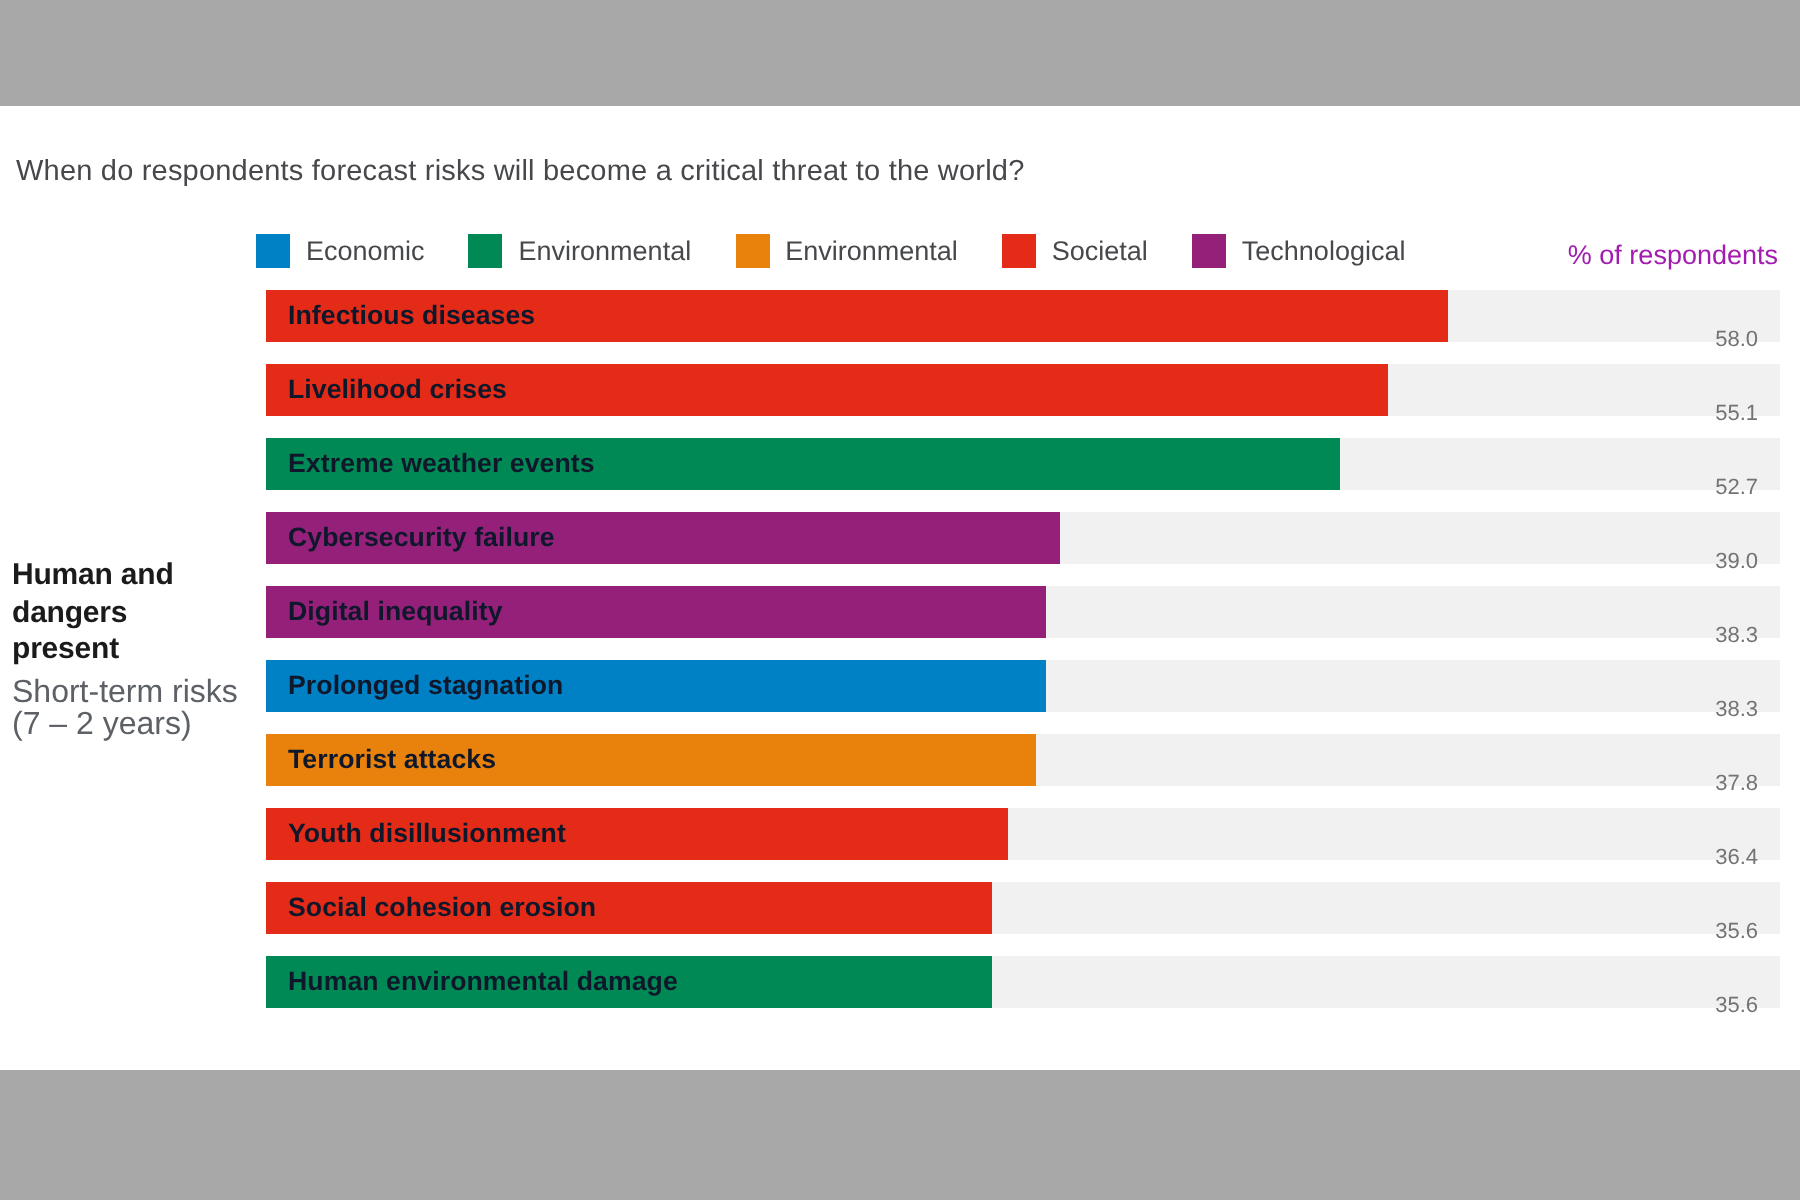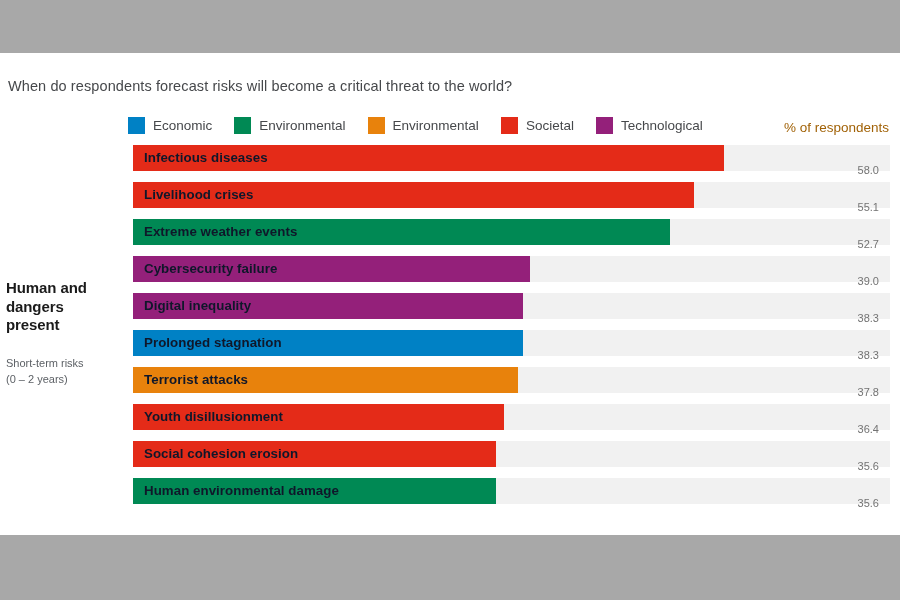--- a/index.html
+++ b/index.html
@@ -62,40 +62,40 @@
     color: #46484b;
     margin-left: 8px;
     white-space: nowrap;
   }
 
   .resp-label {
     position: absolute;
     right: 11px;
     top: 120px;
     font-size: 13.5px;
-    color: #a16207;
+    color: #a21caf;
     white-space: nowrap;
   }
 
   .side-block {
     position: absolute;
     left: 6px;
     top: 279px;
     width: 120px;
   }
   .side-title {
     font-size: 15px;
     font-weight: bold;
     color: #1b1b1b;
     line-height: 18.5px;
     letter-spacing: -0.1px;
   }
   .side-sub {
-    margin-top: 20px;
-    font-size: 11px;
+    margin-top: 4px;
+    font-size: 16px;
     color: #5d6166;
     line-height: 16px;
   }
 
   .chart {
     position: absolute;
     left: 133px;
     top: 145px;
     width: 757px;
   }
@@ -177,21 +177,21 @@
   <div class="resp-label">% of respondents</div>
 
   <div class="side-block">
     <div class="side-title">
       <div>Human and</div>
       <div>dangers</div>
       <div>present</div>
     </div>
     <div class="side-sub">
       <div>Short-term risks</div>
-      <div>(0 – 2 years)</div>
+      <div>(7 – 2 years)</div>
     </div>
   </div>
 
   <div class="chart">
       <div class="row">
         <div class="track" style="background: rgb(241, 241, 241);"></div>
         <div class="bar" style="width: 590.929px; background: rgb(228, 43, 24);"></div>
         <div class="bar-label">Infectious diseases</div>
         <div class="row-value">58.0</div>
       </div>

